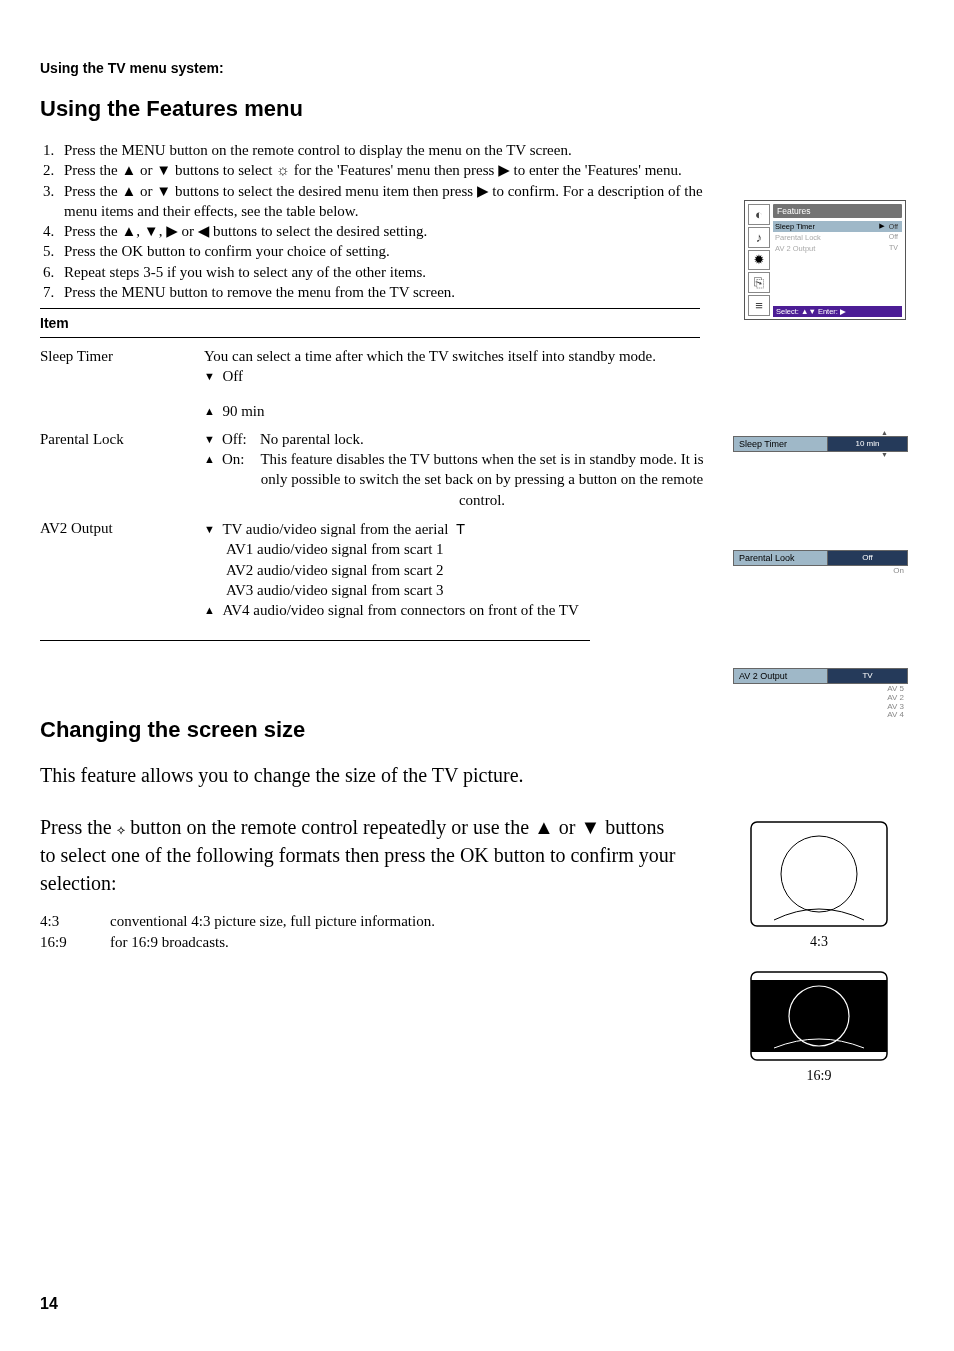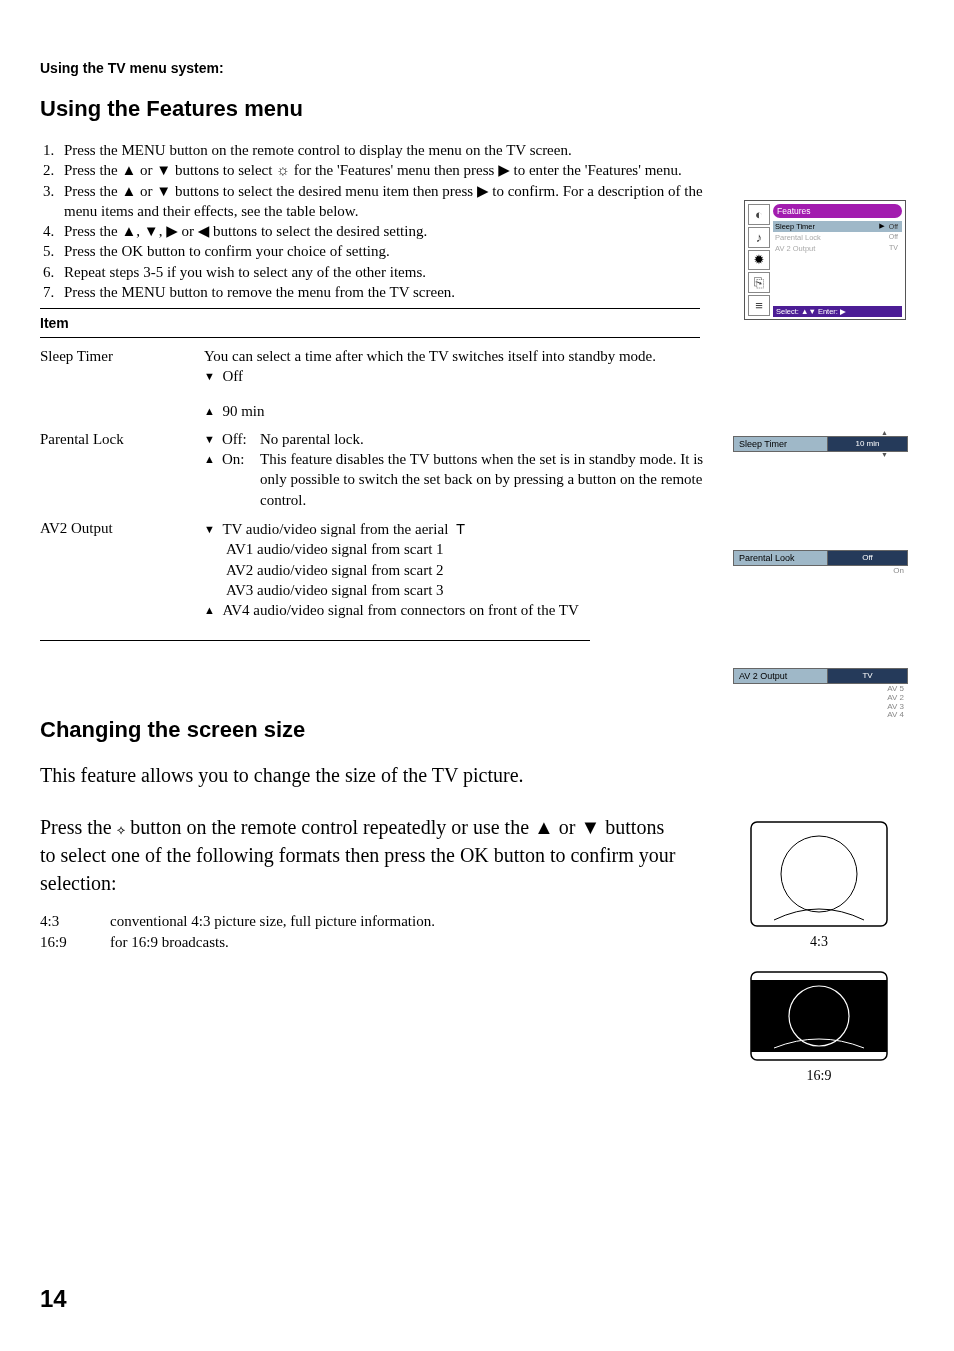--- a/index.html
+++ b/index.html
@@ -78,25 +78,25 @@
     border: 1px solid #888;
     display: flex; align-items: center; justify-content: center;
     font-size: 13px;
     color: #444;
     box-sizing: border-box;
   }
   .osd-body {
     position: absolute; left: 28px; right: 3px; top: 3px; bottom: 14px;
   }
   .osd-title {
-    background: #a21caf;
+    background: #737373;
     color: #fff;
     font-size: 8.5px;
     padding: 2px 4px;
-    border-radius: 7px;
+    border-radius: 1px;
     margin-bottom: 3px;
   }
   .osd-row {
     display: flex; justify-content: space-between;
     font-size: 7.5px;
     padding: 1px 4px 1px 2px;
     color: #aaa;
   }
   .osd-row.hl { background: #9fb8c8; color: #000; }
   .osd-row .val { color: #999; font-size:7px; }
@@ -148,21 +148,21 @@
   }
   .fmtlist { display: flex; font-size: 15px; line-height: 1.4; }
   .fmtlist .k { width: 70px; }
 
   .page-num {
     position: absolute;
     left: 40px;
     bottom: 38px;
     font-family: Arial, sans-serif;
     font-weight: bold;
-    font-size: 24px;
+    font-size: 16px;
   }
 
   .hr-wrap { width: 660px; }
   .hr-short { width: 550px; margin-top: 20px; }
 </style>
 </head>
 <body>
 
 <div class="section-header">Using the TV menu system:</div>
 
@@ -202,21 +202,21 @@
   <div class="col1">Parental Lock</div>
   <div class="col2">
     <div style="display:flex;">
       <div style="width:18px;"><span class="triangle-down"></span></div>
       <div style="width:38px;">Off:</div>
       <div>No parental lock.</div>
     </div>
     <div style="display:flex;">
       <div style="width:18px;"><span class="triangle-up"></span></div>
       <div style="width:38px;">On:</div>
-      <div style="flex:1;">This feature disables the TV buttons when the set is in standby mode. It is only possible to switch the set back on by pressing a button on the remote control.</div>
+      <div style="flex:1;text-align:center;">This feature disables the TV buttons when the set is in standby mode. It is only possible to switch the set back on by pressing a button on the remote control.</div>
     </div>
   </div>
 </div>
 
 <div class="item-row">
   <div class="col1">AV2 Output</div>
   <div class="col2">
     <div><span class="triangle-down"></span>&nbsp;&nbsp;<span>TV audio/video signal from the aerial</span>&nbsp;&nbsp;<span class="aerial-icon"></span></div>
     <div style="padding-left:22px;">AV1 audio/video signal from scart 1</div>
     <div style="padding-left:22px;">AV2 audio/video signal from scart 2</div>

